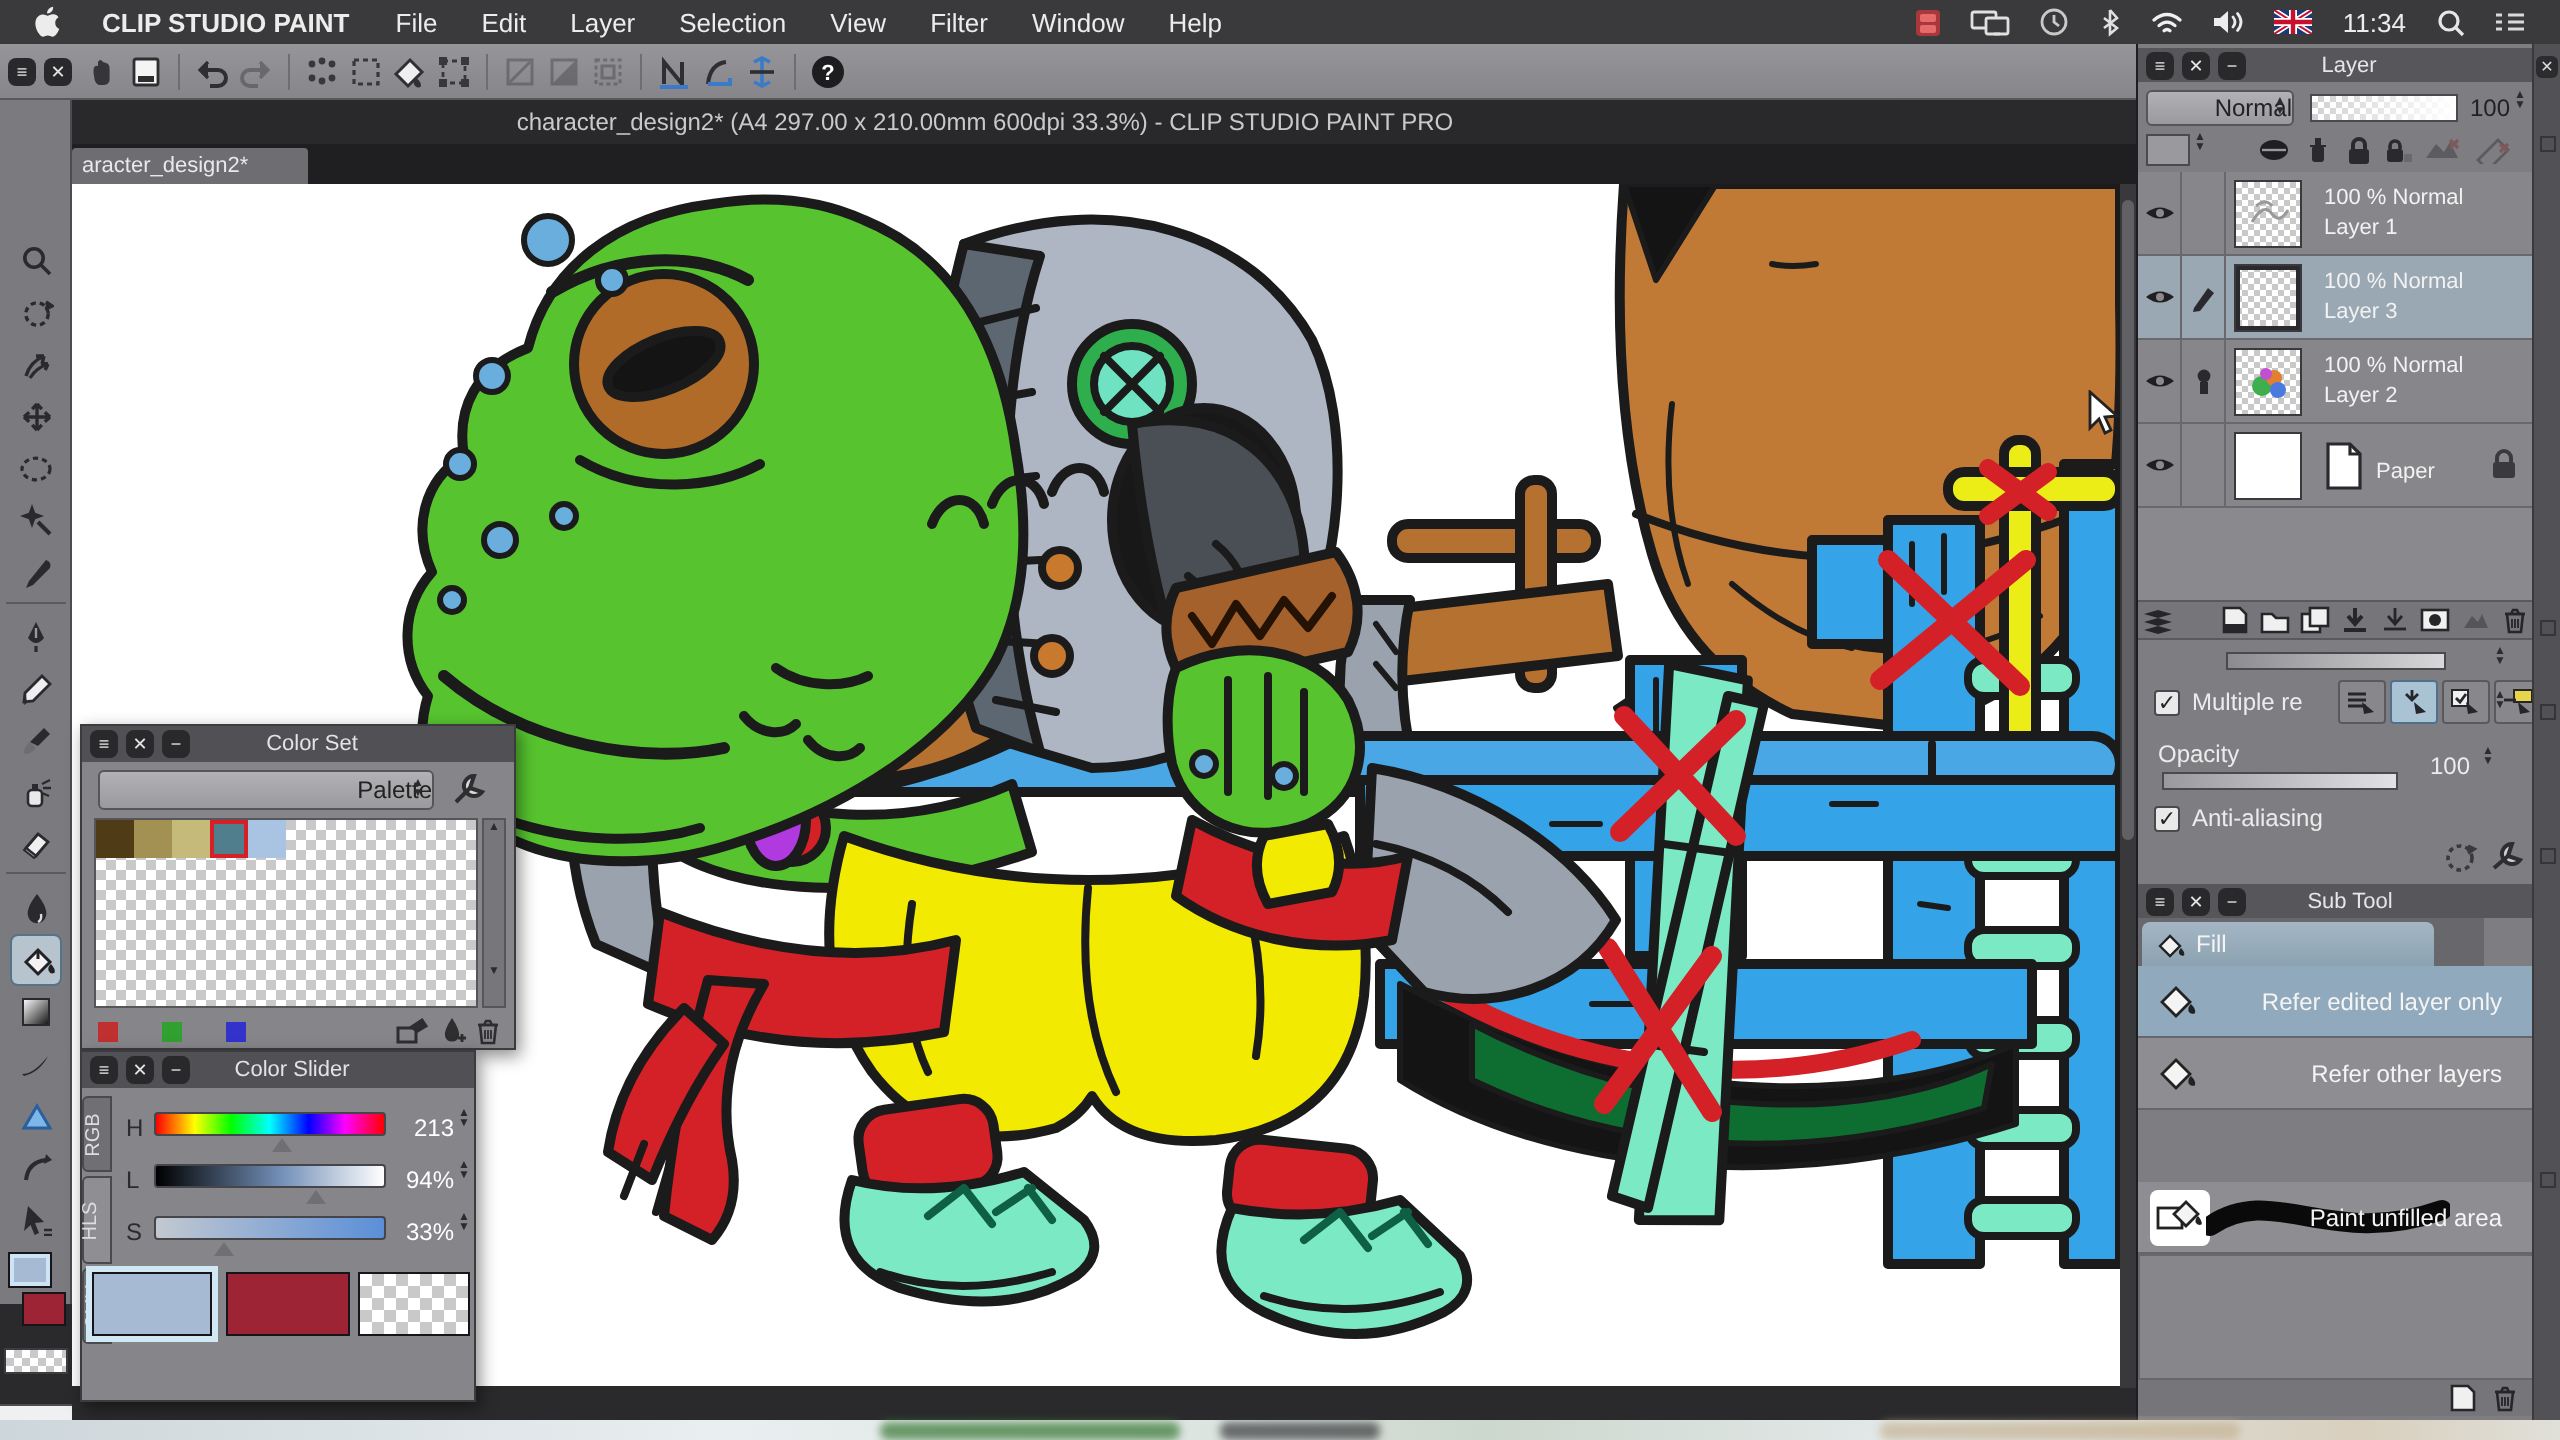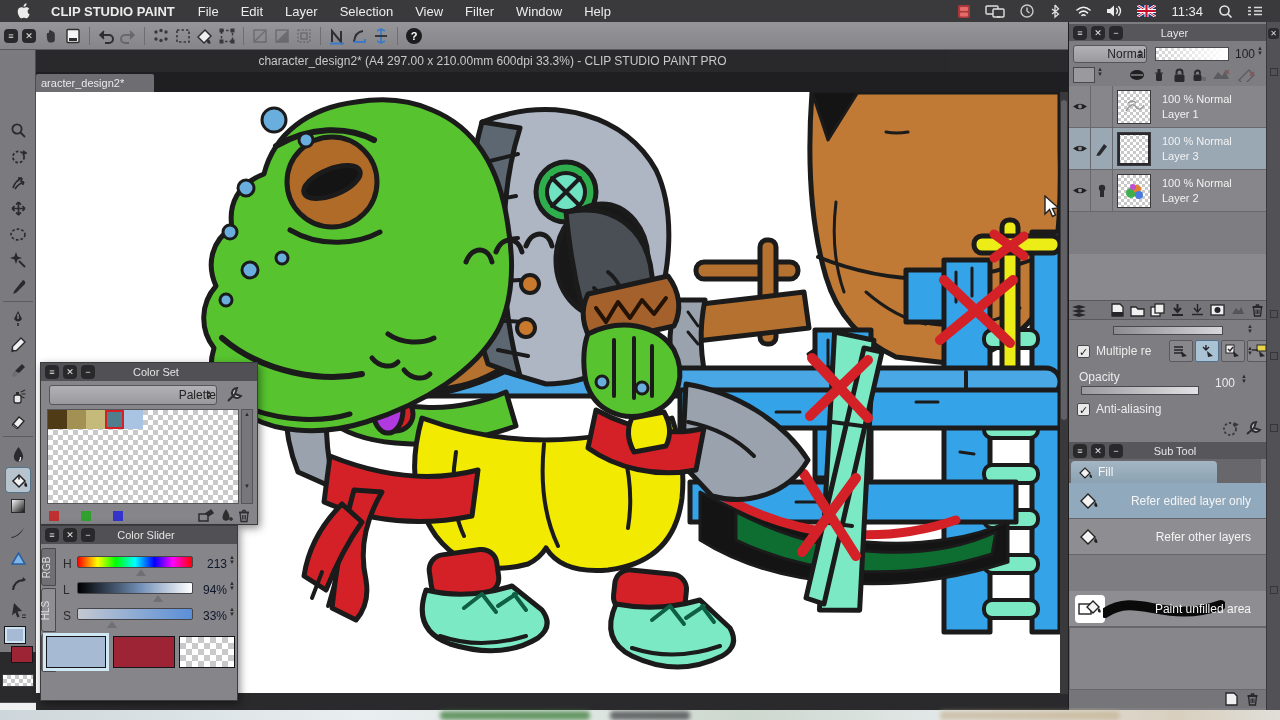--- a/index.html
+++ b/index.html
@@ -42,21 +42,21 @@
 
 .fwin{background:#85858a;border:1px solid #3c3c3f;box-shadow:2px 3px 8px rgba(0,0,0,.45)}
 .fhead{height:18px;background:#515155;display:flex;align-items:center;padding:0 4px;color:#e3e3e3;font-size:11px}
 .fhead .ttl{flex:1;text-align:center;margin-right:40px}
 .dropdown{background:linear-gradient(#b2b2b6,#9a9a9e);border:1px solid #55555a;border-radius:3px;color:#222;font-size:12px;display:flex;align-items:center;justify-content:flex-end}
 .stp{display:inline-flex;flex-direction:column;line-height:5px;font-size:6px;color:#2c2c2e;justify-content:center}
 .vlab{position:absolute;transform:rotate(-90deg);transform-origin:center;color:#dedede;font-size:10px}
 .sliderbar{position:absolute;height:12px;border:1px solid #46464a;border-radius:2px}
 .sthumb{position:absolute;width:0;height:0;border-left:5px solid transparent;border-right:5px solid transparent;border-bottom:7px solid #6f6f74}
 .slabel{position:absolute;color:#2b2b2d;font-size:12px}
-.sval{position:absolute;color:#0f172a;font-size:12px;text-align:right;width:34px}
+.sval{position:absolute;color:#ffffff;font-size:12px;text-align:right;width:34px}
 
 .rdock{left:1068px;top:22px;width:198px;height:688px;background:#7e7e82;border-left:1px solid #1e1e20}
 .rstrip{left:1266px;top:22px;width:14px;height:688px;background:#525256;border-left:1px solid #3a3a3d}
 .phead{height:17px;background:#57575b;display:flex;align-items:center;padding:0 4px;color:#e6e6e6;font-size:11px}
 .phead .ttl{flex:1;text-align:center;margin-right:40px}
 .lrow{position:absolute;left:0;width:198px;height:42px;background:#87878b;border-bottom:1px solid #69696d;display:flex;align-items:center}
 .lrow.sel{background:#9aa8b4}
 .lcell{width:22px;height:42px;border-right:1px solid #69696d;display:flex;align-items:center;justify-content:center}
 .lthumb{width:34px;height:34px;border:1px solid #3a3a3c;margin-left:4px;position:relative}
 .ltext{margin-left:11px;color:#f2f2f2;font-size:11px;line-height:15px}
@@ -783,20 +783,41 @@
             <circle cx="19" cy="14" r="4" fill="#e08030"></circle>
             <circle cx="21" cy="20" r="4" fill="#4a7ae0"></circle>
             <circle cx="15" cy="12" r="3" fill="#c050d0"></circle>
           </svg>
         </div>
       <div class="ltext">
           <div>100 % Normal</div>
           <div>Layer 2</div>
         </div>
     </div>
+    <div class="lrow" style="top:190px">
+      <div class="lcell">
+          <svg width="16" height="11">
+            <path d="M1 5.5 Q8 0 15 5.5 Q8 11 1 5.5 Z" fill="#1f1f22"></path>
+            <circle cx="8" cy="5.5" r="2" fill="#8a8a8e"></circle>
+          </svg>
+        </div>
+      <div class="lcell"></div>
+      <div class="lthumb" style="background:#fff"></div>
+      <div class="ltext" style="display:flex;align-items:center;gap:6px">
+        <svg width="20" height="24">
+            <path d="M2 1 h11 l5 5 v17 H2 Z" fill="#fff" stroke="#2a2a2e" stroke-width="1.6"></path>
+            <path d="M13 1 v5 h5" fill="none" stroke="#2a2a2e" stroke-width="1.6"></path>
+          </svg>
+        <div style="margin-top:8px">Paper</div>
+      </div>
+      <svg style="position:absolute;right:8px;top:12px" width="14" height="16">
+          <rect x="1.5" y="7" width="11" height="8" rx="1.5" fill="#3a3a3e"></rect>
+          <path d="M3.5 7 V5 a3.2 3.2 0 0 1 7 0 V7" fill="none" stroke="#3a3a3e" stroke-width="2"></path>
+        </svg>
+    </div>
     <div class="p" style="left:0;top:232px;width:198px;height:46px;background:#8a8a8e"></div>
 
     <div class="p" style="left:0;top:278px;width:198px;height:20px;background:#75757a;border-top:1px solid #5a5a5e;border-bottom:1px solid #5a5a5e;display:flex;align-items:center">
       <span class="cmdico">
           <svg width="16" height="13">
             <path d="M1 3 l7 -2 7 2 -7 2 Z M1 7 l7 -2 7 2 -7 2 Z M1 11 l7 -2 7 2 -7 2 Z" fill="#26262a"></path>
           </svg>
         </span>
       <span style="flex:1"></span>
       <span class="cmdico">
@@ -912,21 +933,21 @@
           <path d="M11 9 L4 15"></path>
         </svg>
       </span>
 
     <div class="phead" style="margin-top:420px;margin-top:0;position:absolute;left:0;top:420px;width:198px">
       <span class="hbtn">≡</span>
       <span class="hbtn">✕</span>
       <span class="hbtn">−</span>
       <span class="ttl">Sub Tool</span>
     </div>
-    <div class="p" style="left:0;top:437px;width:192px;height:24px;background:#68686c">
+    <div class="p" style="left:0;top:437px;width:173px;height:24px;background:#68686c">
       <div class="p" style="left:2px;top:2px;width:146px;height:22px;background:linear-gradient(#a4b6c4,#8ba2b2);border-radius:4px 4px 0 0;display:flex;align-items:center;padding-left:6px;gap:5px">
         <svg width="16" height="13">
             <path d="M3 7 L8 2 L13 7 L8 12 Z" fill="#f2f2f2" stroke="#222" stroke-width="1.2"></path>
             <path d="M13.5 8 q2 2 1.6 3.6 q-1.8.8 -2.6 -.8 q-.4 -1.4 1 -2.8" fill="#222"></path>
           </svg>
         <span style="color:#f4f4f4;font-size:12px">Fill</span>
       </div>
     </div>
     <div class="strow sel" style="top:461px">
       <svg width="22" height="18" style="margin-left:8px">

